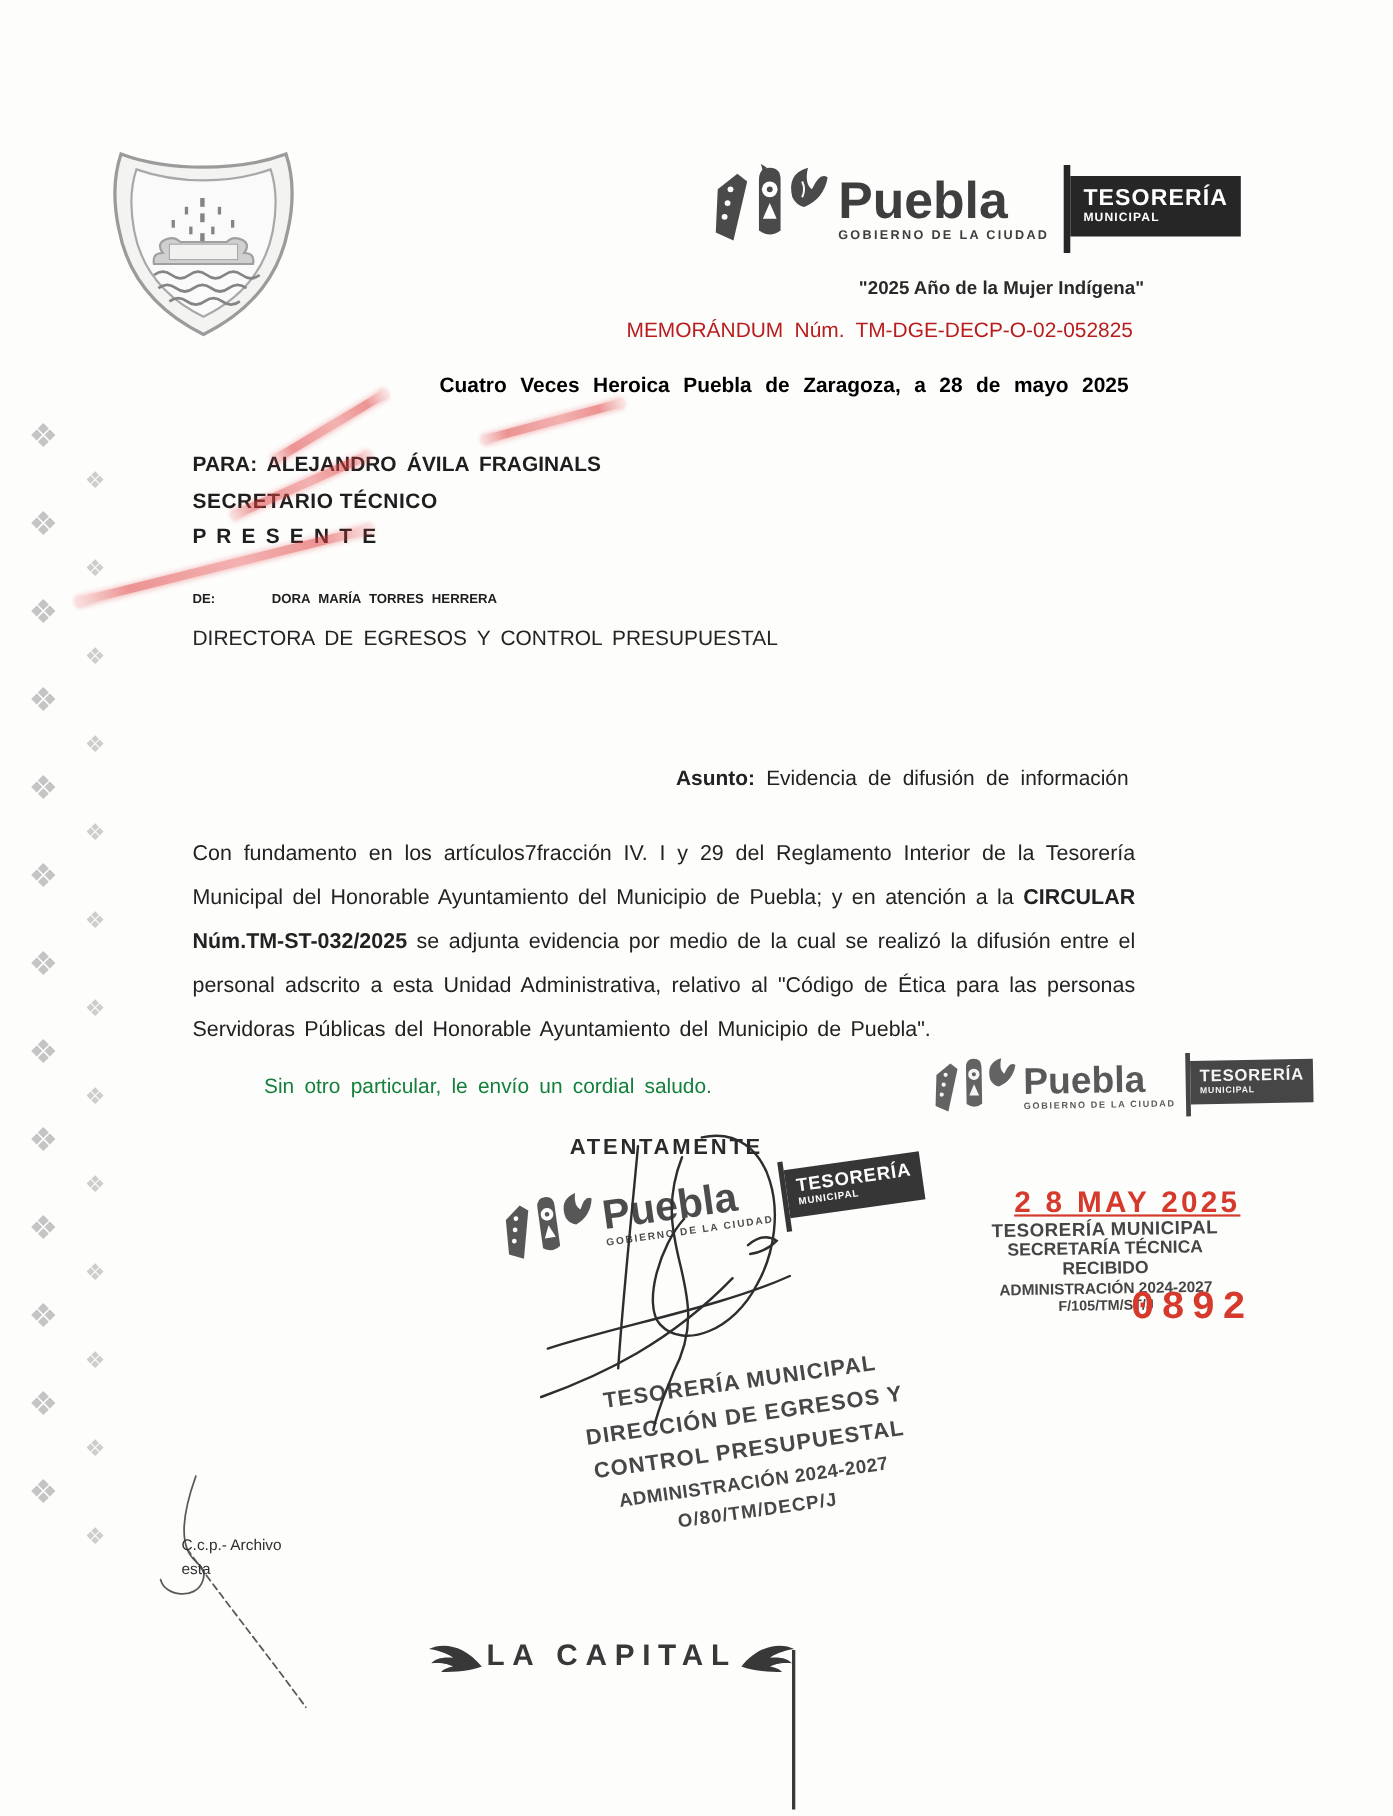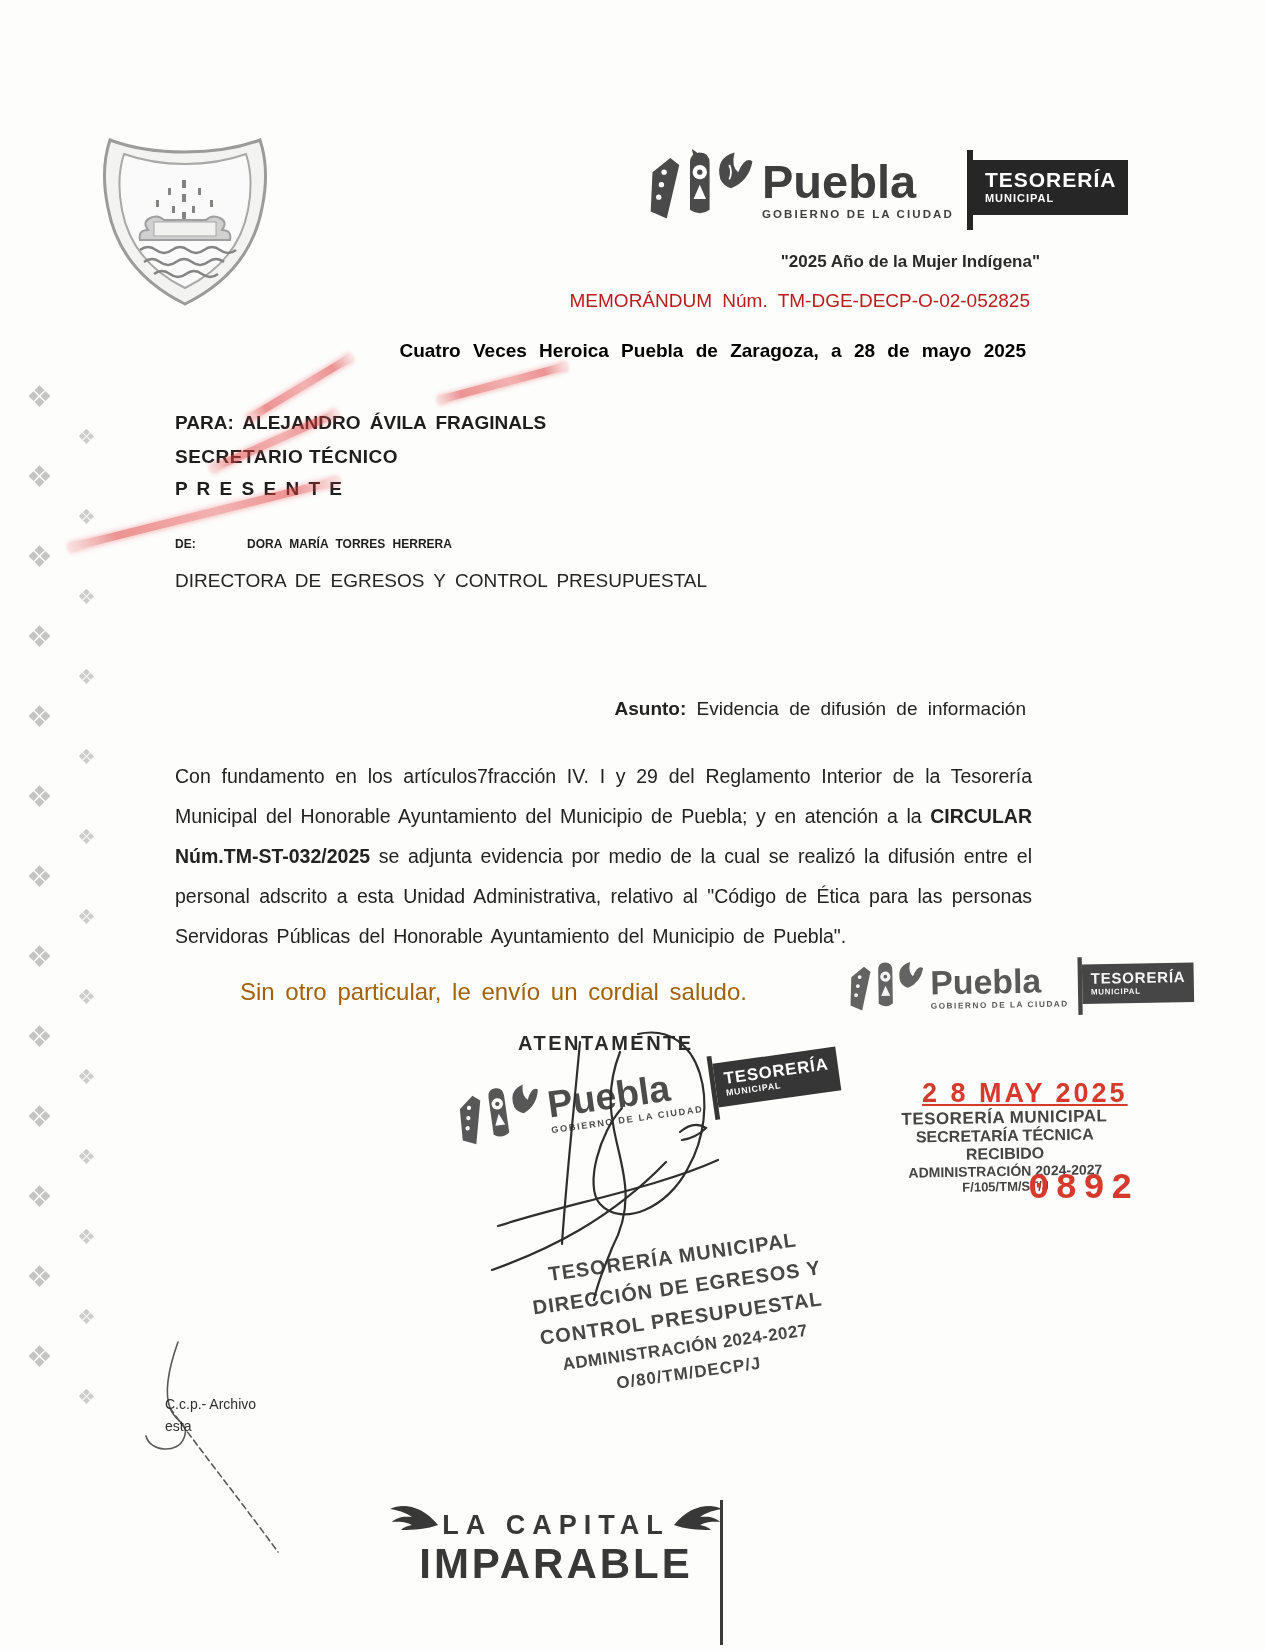--- a/index.html
+++ b/index.html
@@ -46,21 +46,21 @@
   .de-label{display:inline-block;width:72px;}
   .sender-title{left:175px;top:570px;font-size:19px;font-weight:400;word-spacing:4px;color:#242424;}
 
   
   .subject{top:698px;right:240px;font-size:19px;word-spacing:5px;color:#222;}
   .subject b{font-weight:700;}
 
   
   .bodytext{left:175px;top:736px;width:857px;font-size:19.5px;line-height:40px;text-align:justify;color:#222;word-spacing:3px;}
   .bodytext b{font-weight:700;}
-  .closing{left:240px;top:978px;font-size:24px;word-spacing:4px;color:#a16207;}
+  .closing{left:240px;top:978px;font-size:19px;word-spacing:4px;color:#15803d;}
   .atentamente{left:518px;top:1032px;font-size:20px;font-weight:700;letter-spacing:2.5px;color:#2a2a2a;}
 
   
   .rstroke{position:absolute;height:8px;border-radius:5px;
     background:linear-gradient(90deg,rgba(224,72,72,.15),rgba(222,60,60,.55) 18%,rgba(230,85,85,.45) 55%,rgba(222,60,60,.55) 82%,rgba(224,72,72,.12));
     box-shadow:0 2px 4px rgba(225,70,70,.25), 0 -2px 4px rgba(225,70,70,.2);}
   .rs1{left:238px;top:384px;width:123px;transform:rotate(-31deg);}
   .rs2{left:435px;top:379px;width:135px;transform:rotate(-15deg);}
   .rs3{left:204px;top:437px;width:140px;transform:rotate(-24deg);}
   .rs4{left:64px;top:510px;width:280px;transform:rotate(-14deg);}
@@ -84,21 +84,21 @@
   .rv-l4{font-size:14px;font-weight:700;line-height:16px;}
   .rv-l5{font-size:13px;font-weight:700;line-height:15px;}
   .recv-folio{left:1028px;top:1168px;font-size:36px;font-weight:700;letter-spacing:6px;font-family:"Liberation Mono", monospace;}
 
   
   .ccp{left:165px;top:1396px;font-size:14px;color:#2f2f2f;}
   .ccp-initials{left:165px;top:1418px;font-size:14px;color:#2f2f2f;}
   .ccp-squiggle{left:120px;top:1340px;width:180px;height:220px;}
   .capital{left:396px;top:1490px;width:320px;text-align:center;color:#383838;}
   .capital-row{display:flex;align-items:center;justify-content:center;gap:2px;}
-  .capital-l1{font-size:27px;font-weight:800;letter-spacing:7px;white-space:nowrap;margin-top:20px;}
+  .capital-l1{font-size:27px;font-weight:800;letter-spacing:7px;white-space:nowrap;}
   .capital-l2{font-size:42px;font-weight:800;letter-spacing:3px;line-height:1;margin-top:2px;white-space:nowrap;}
   .wing{width:52px;height:30px;flex:0 0 auto;}
   .vline{left:720px;top:1500px;width:3px;height:145px;background:#3a3a3a;}
 </style>
 </head>
 <body>
 
 <div class="abs left-border">
     <span class="diamond">❖</span>
     <span class="diamond alt">❖</span>
@@ -307,15 +307,14 @@
         <path d="M50,24 C34,4 14,2 2,8 C14,10 20,13 24,16 C14,15 8,17 4,21 C14,20 20,22 24,24 C18,25 15,27 13,29 C26,29 40,28 50,24 Z"></path>
       </g>
     </svg>
     <span class="capital-l1">LA CAPITAL</span>
     <svg class="wing" viewBox="0 0 52 30">
       <g fill="#383838">
         <path d="M2,24 C18,4 38,2 50,8 C38,10 32,13 28,16 C38,15 44,17 48,21 C38,20 32,22 28,24 C34,25 37,27 39,29 C26,29 12,28 2,24 Z"></path>
       </g>
     </svg>
   </div>
-  <div class="capital-l2">IMPARABLE</div>
 </div>
 <div class="abs vline"></div>
 
 </body></html>

